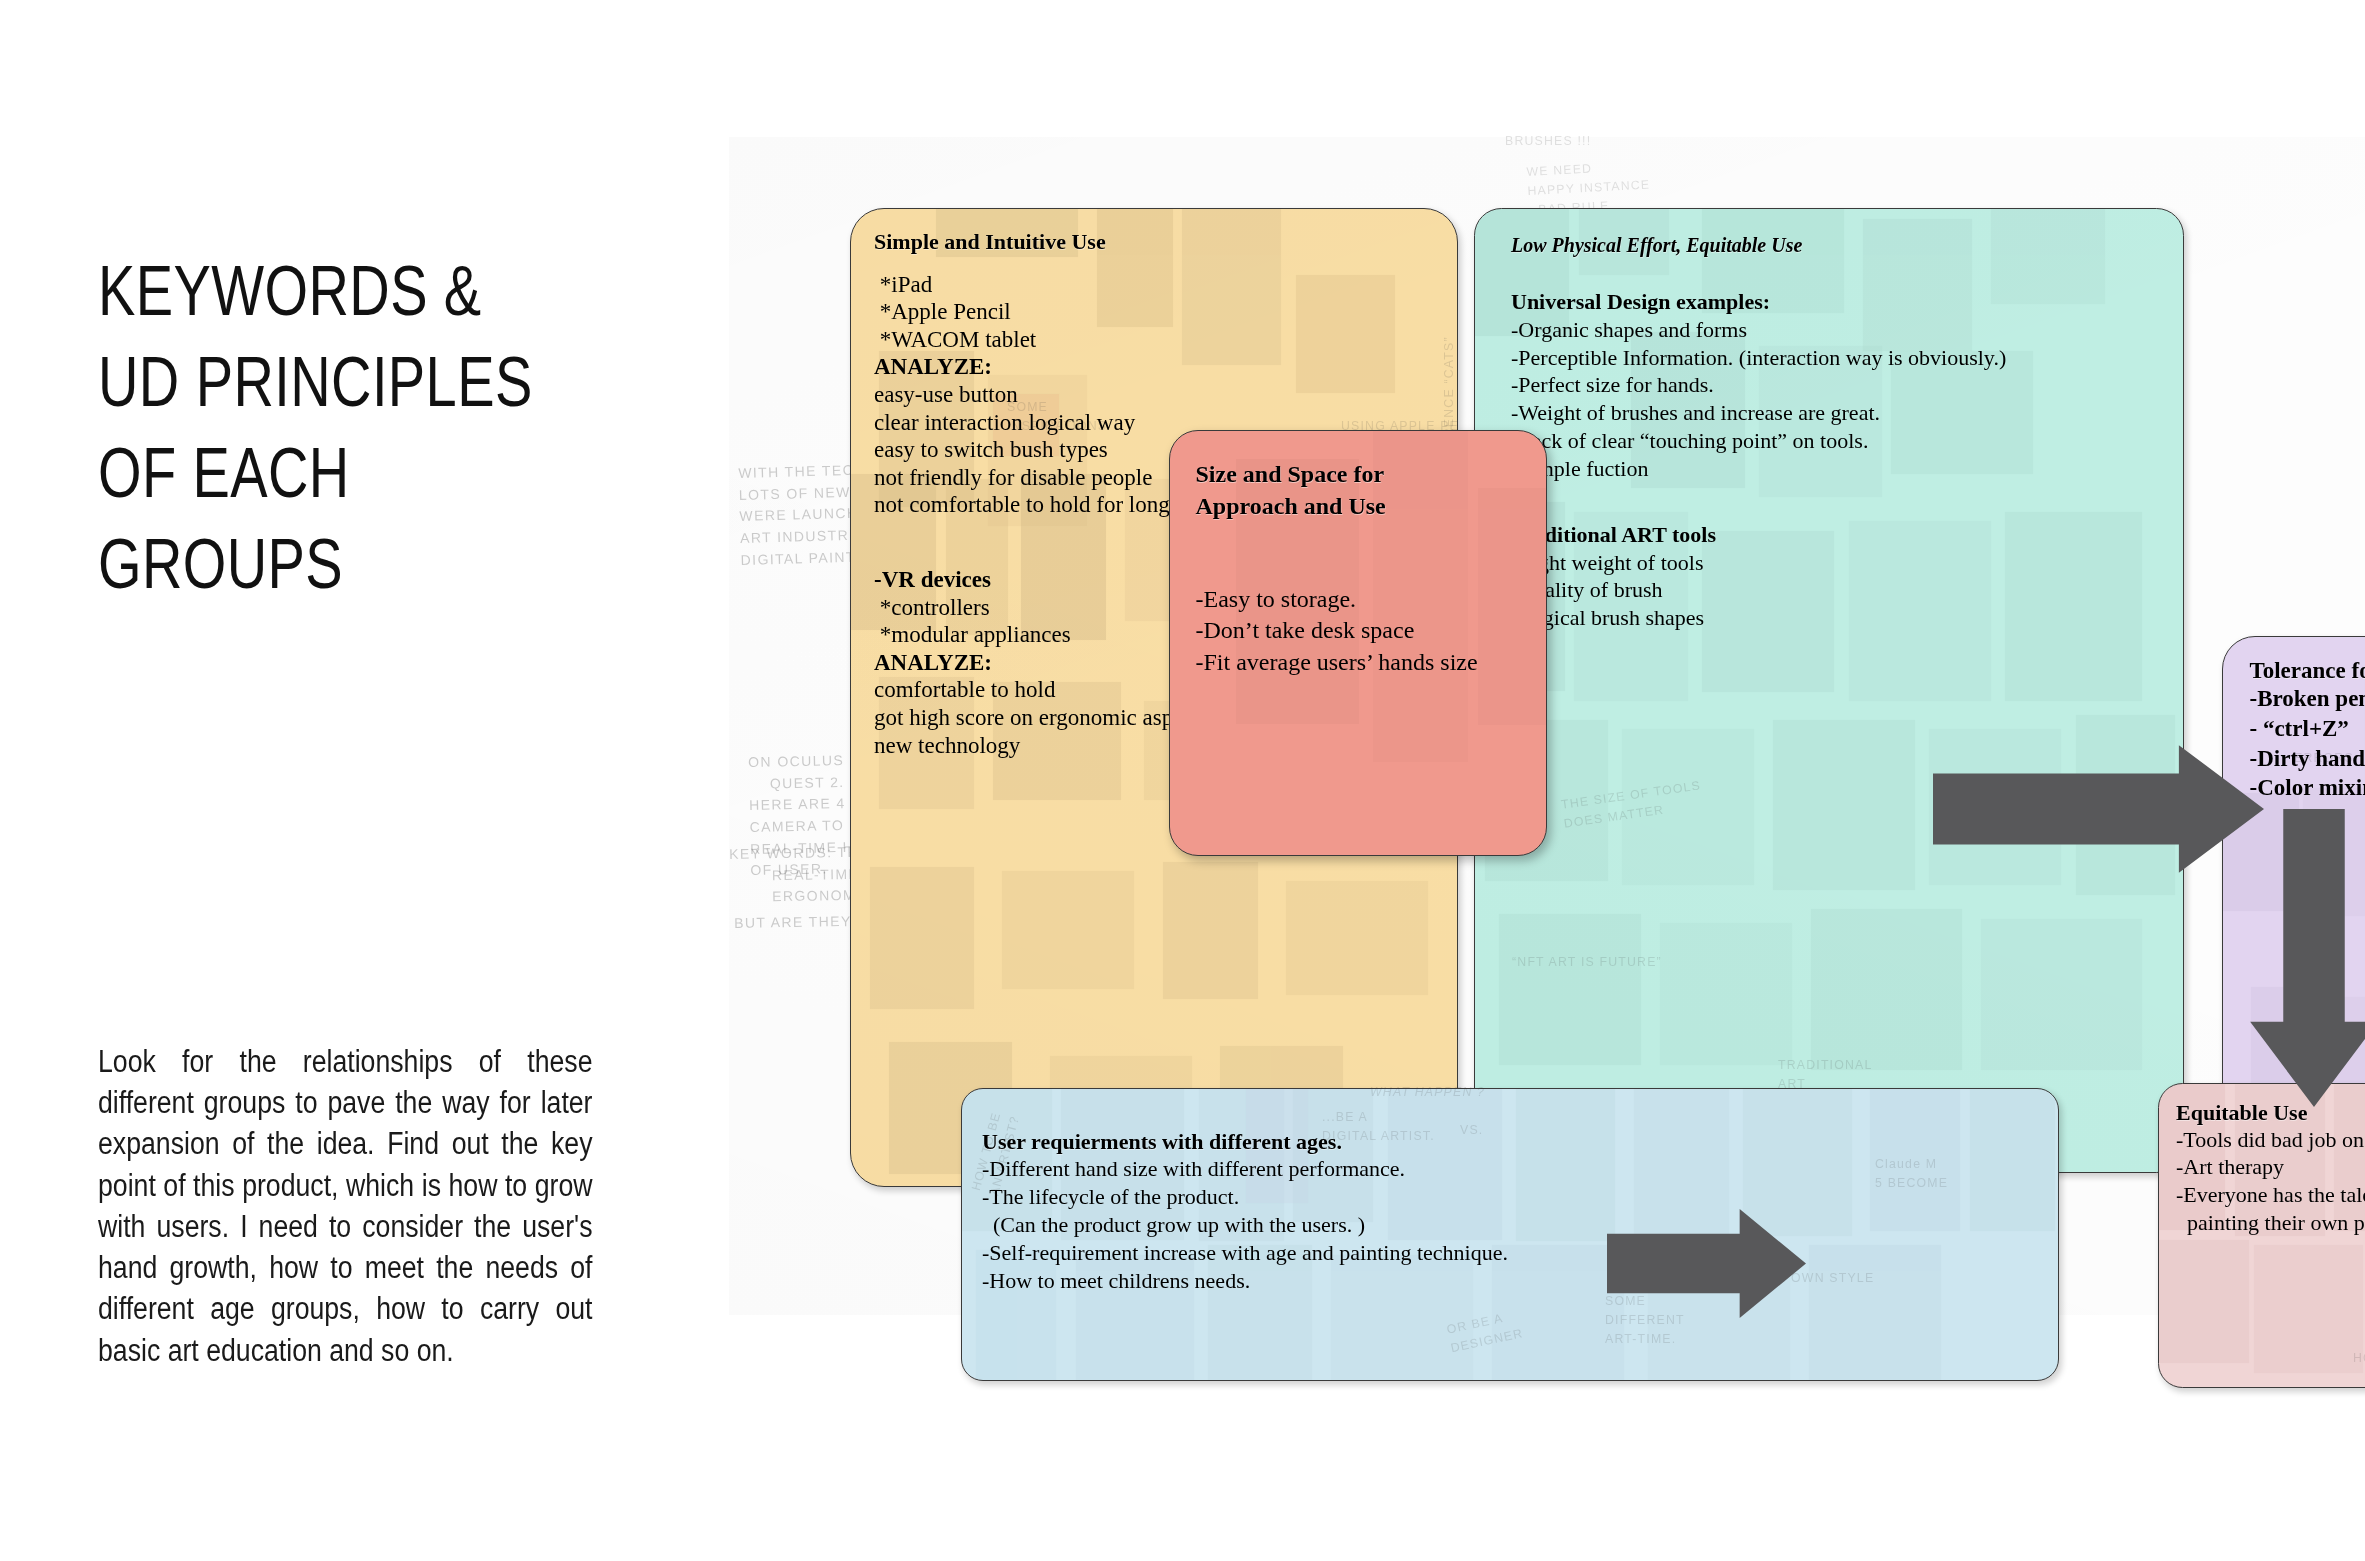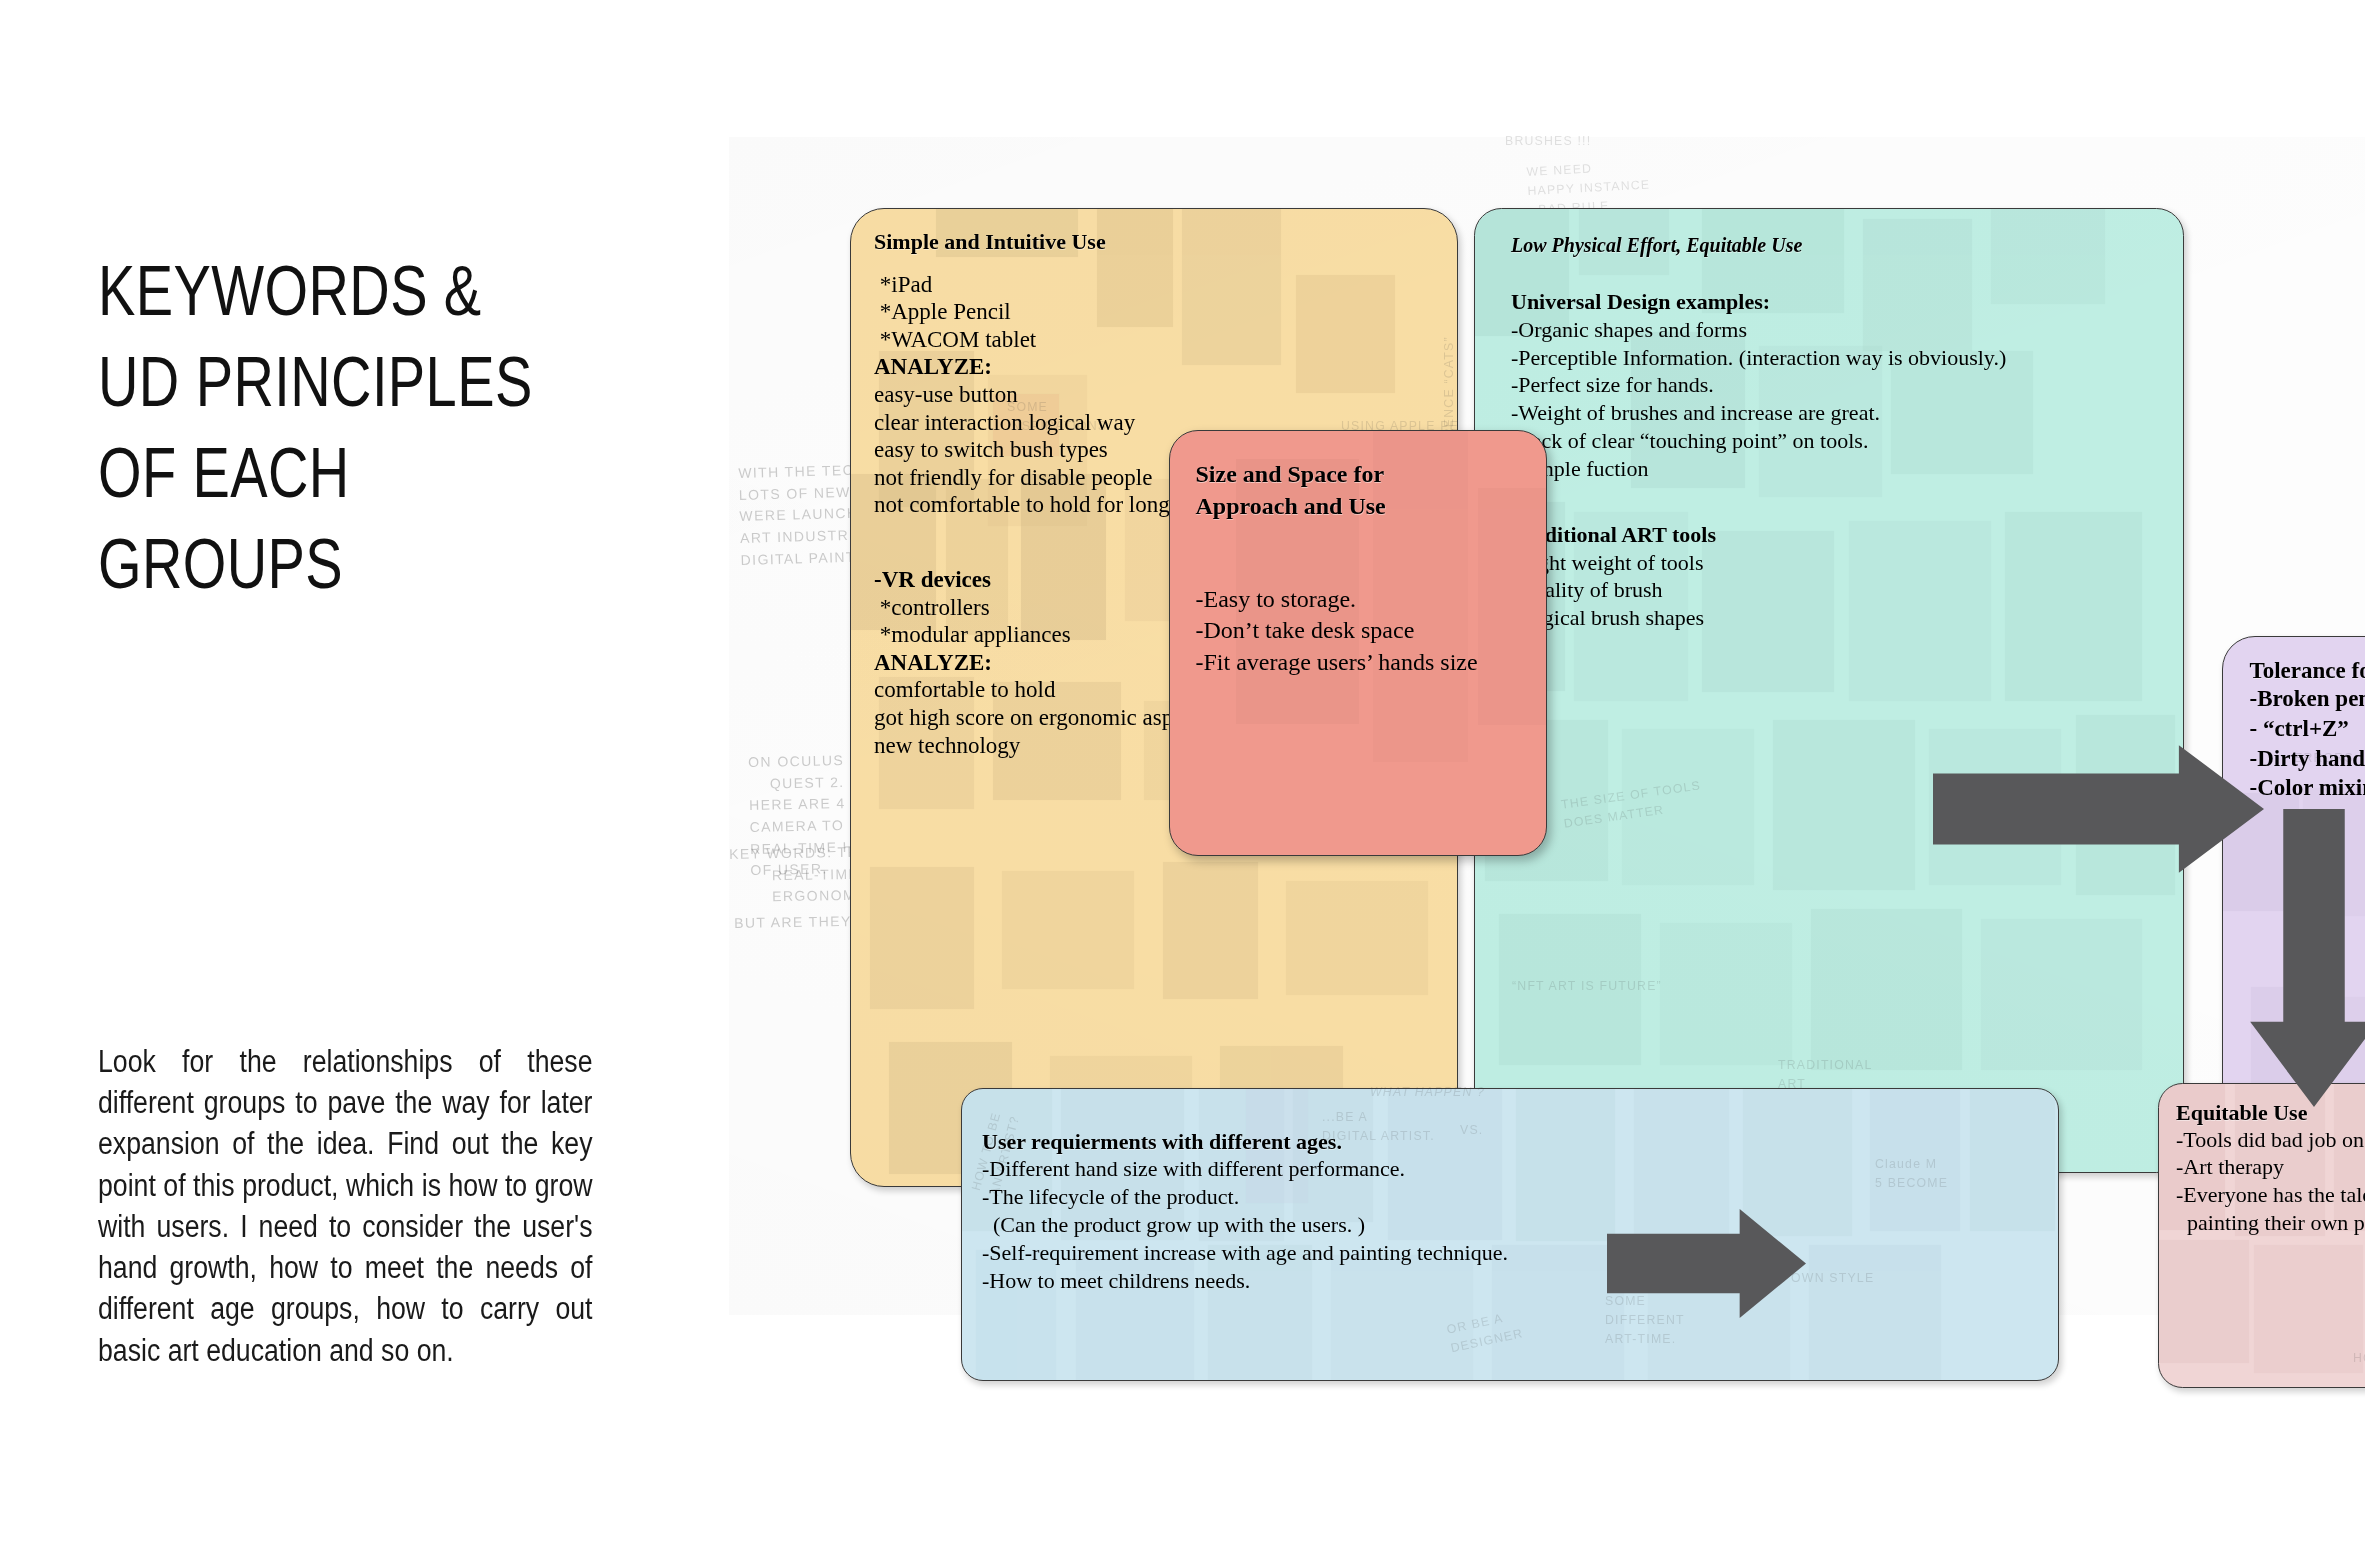--- a/index.html
+++ b/index.html
@@ -371,21 +371,21 @@
 
       <div class="inner">
         <h3>Equitable Use</h3>
         <div class="line">-Tools did bad job on this.</div>
         <div class="line">-Art therapy</div>
         <div class="line">-Everyone has the talent of</div>
         <div class="line">  painting their own pieces</div>
       </div>
     </div>
 
-    <div class="hand sm faint" style="left:783px; top:840px; z-index:8;">“NFT ART IS FUTURE”</div>
+    <div class="hand sm faint" style="left:783px; top:816px; z-index:8;">“NFT ART IS FUTURE”</div>
     <div class="hand sm faint" style="left:641px; top:946px; z-index:8;font-style:italic;">WHAT HAPPEN ?</div>
     <div class="hand sm faint" style="left:731px; top:984px; z-index:8;">VS.</div>
 
     <div class="arrow" id="arr-right-tol">
       <svg width="331" height="128" viewBox="0 0 700 270">
         <path d="M0,60 L520,60 L520,0 L700,135 L520,270 L520,210 L0,210 Z" fill="#58585a"></path>
       </svg>
     </div>
 
     <div class="arrow" id="arr-down-red">

